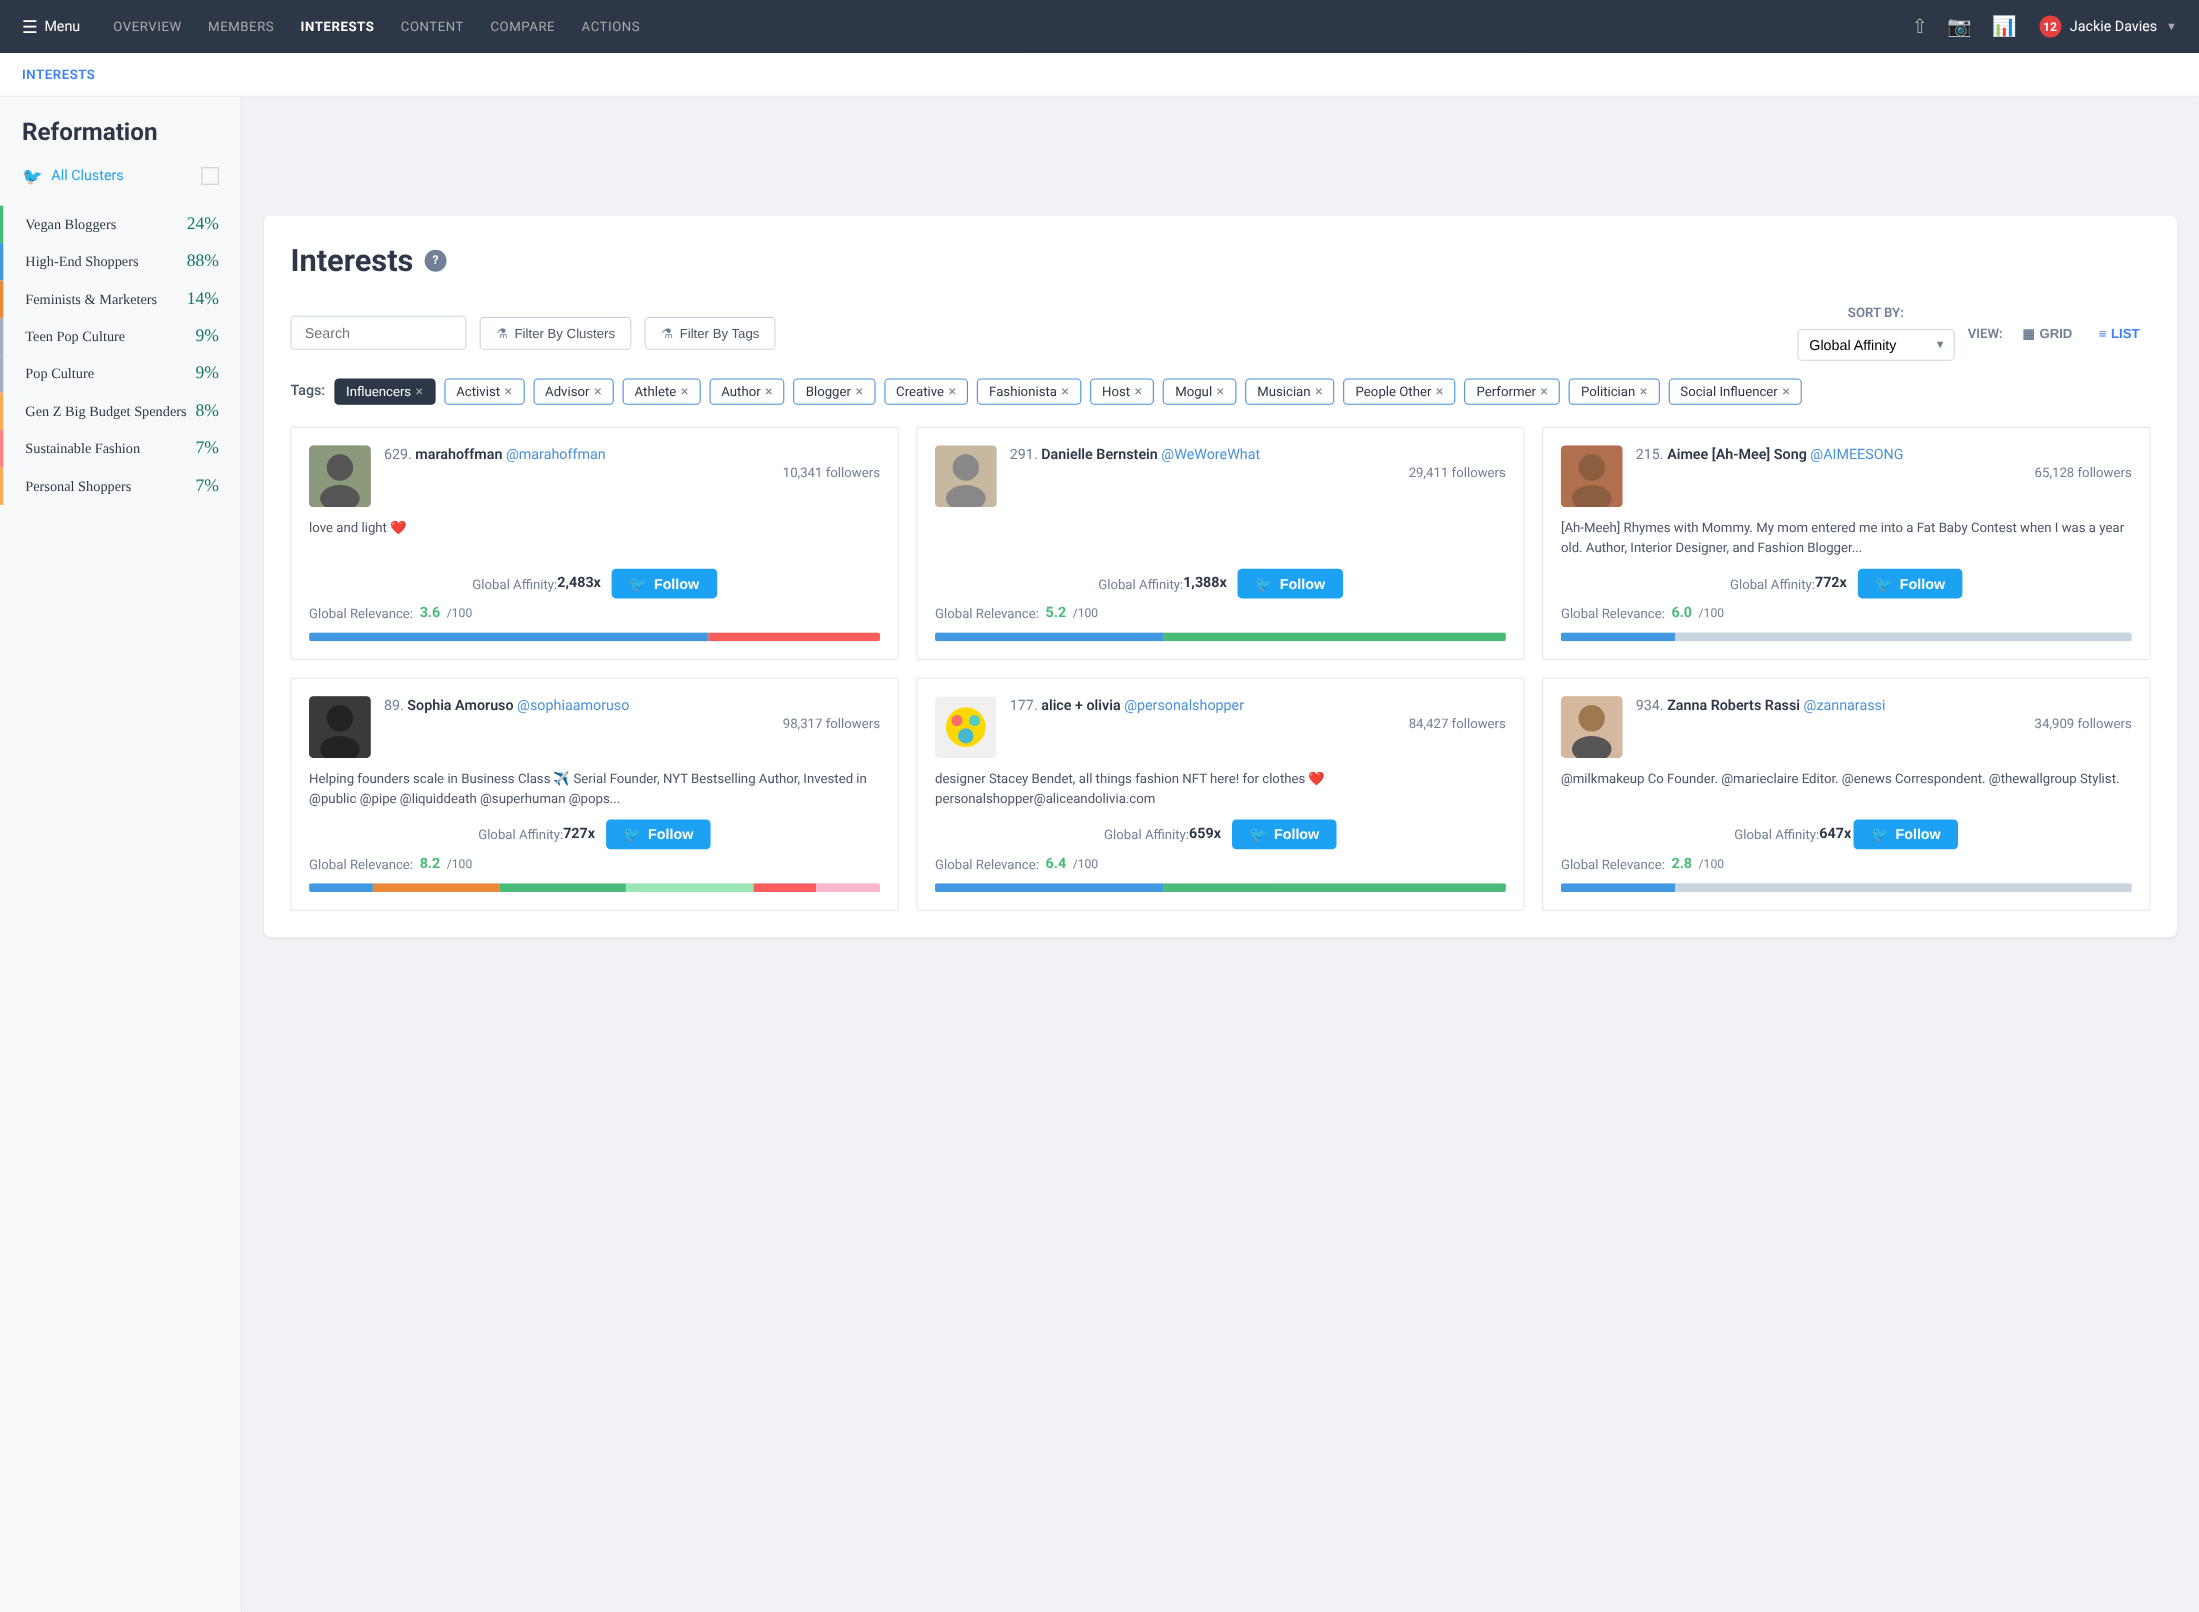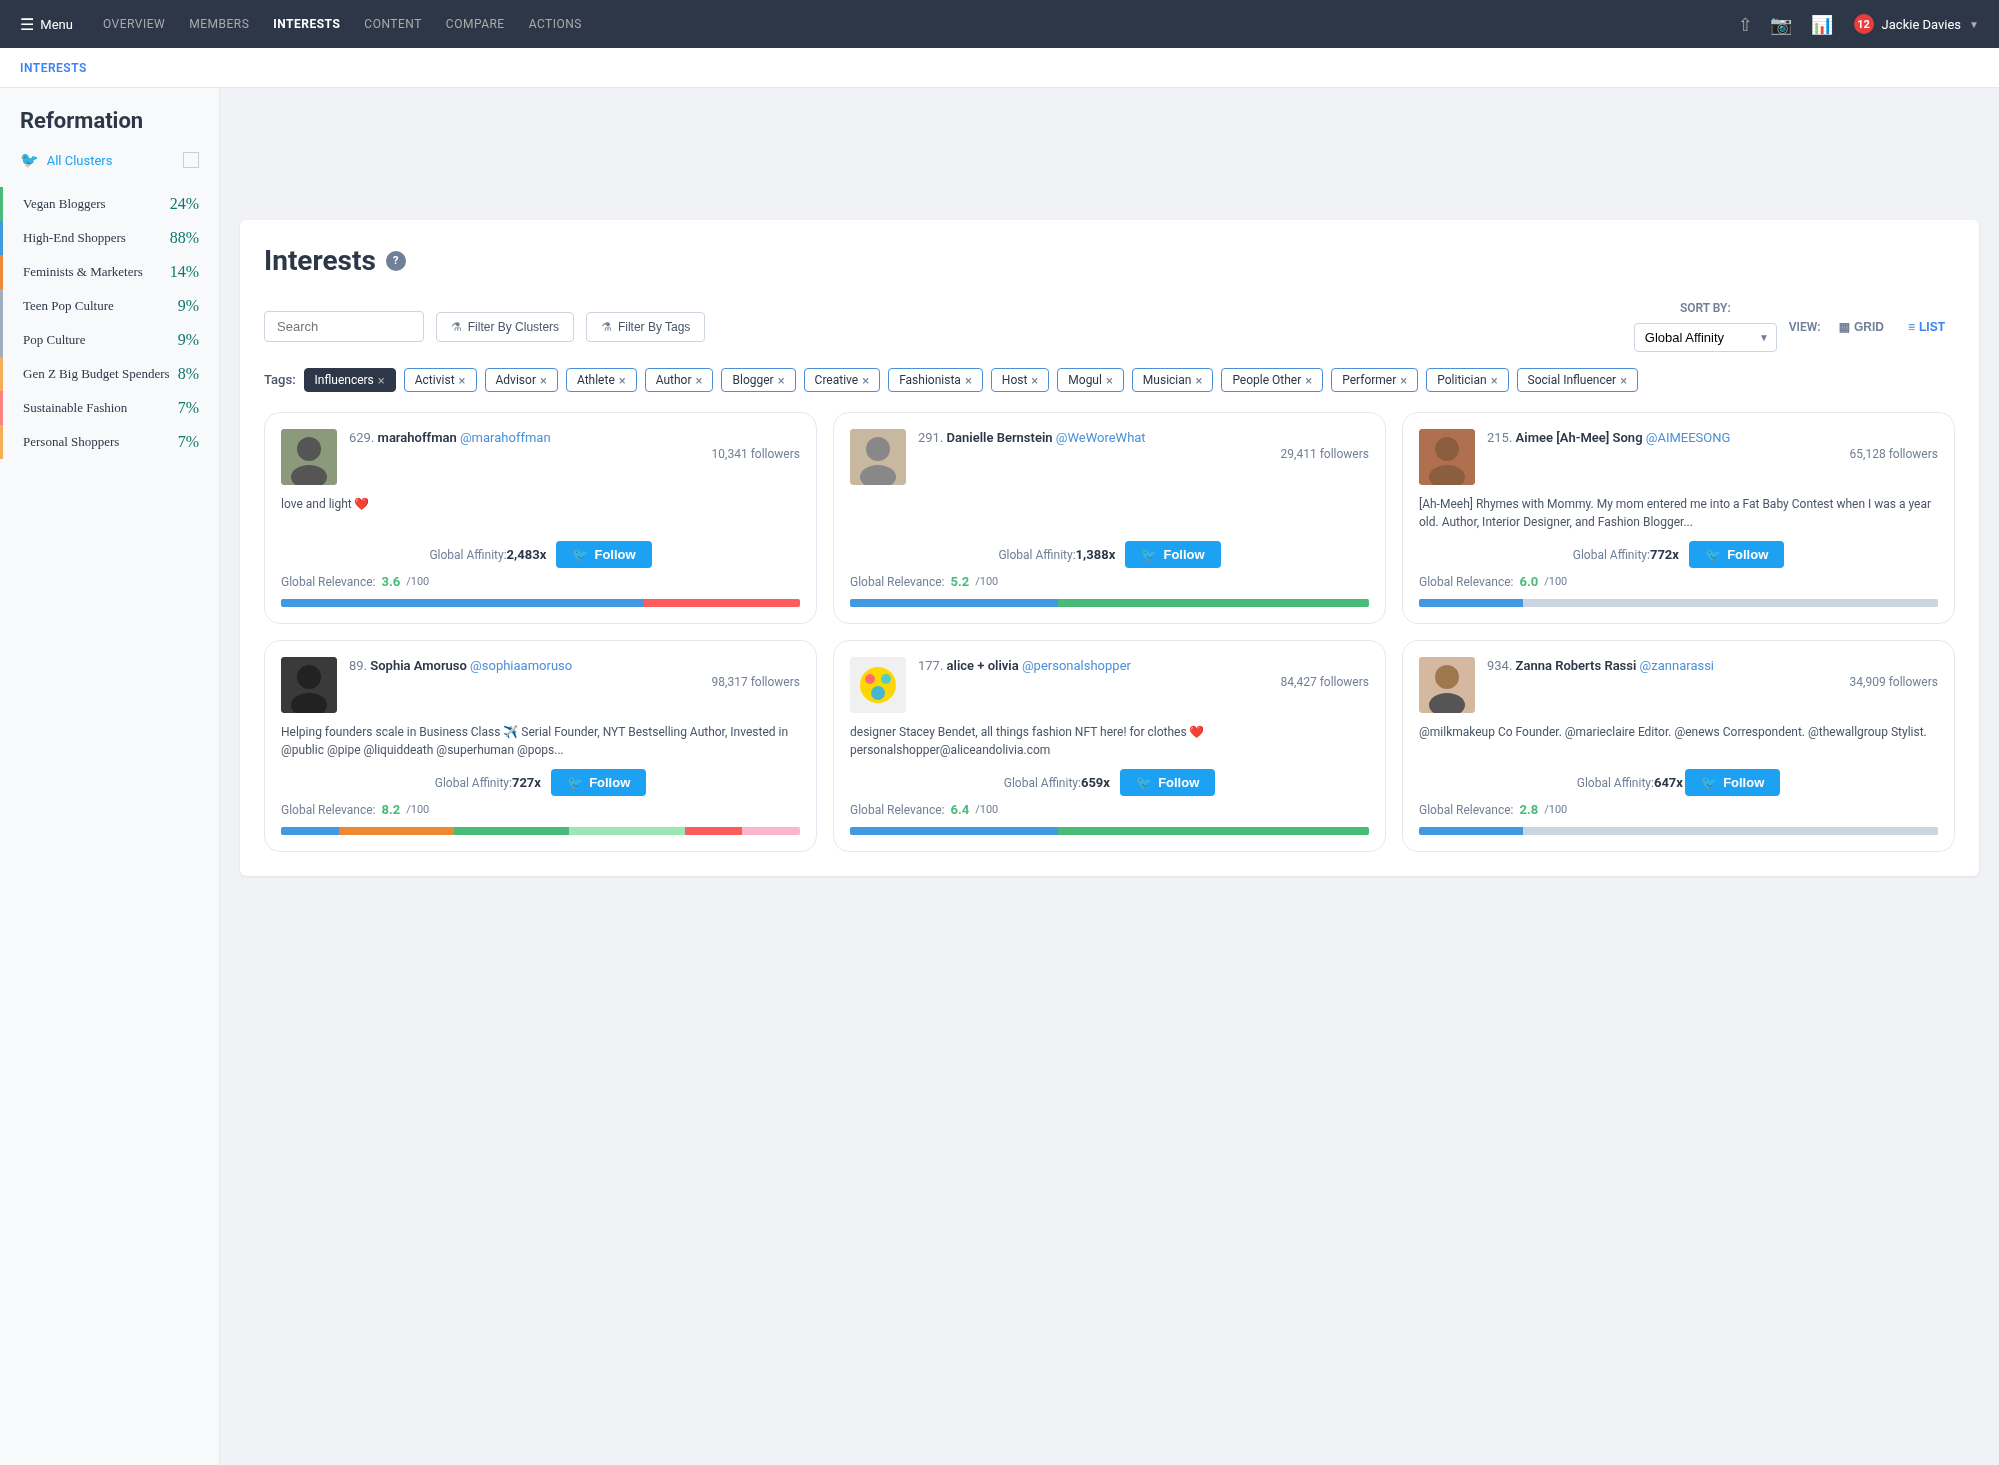--- a/index.html
+++ b/index.html
@@ -50,21 +50,21 @@
       border-bottom: 1px solid #e2e8f0;
     }
     .breadcrumb-bar .bc-item {
       font-size: 12px; color: #3b82f6; text-transform: uppercase; font-weight: 600; letter-spacing: 0.5px;
     }
 
     
     .layout {
       display: flex;
       margin-top: 0;
-      padding-top: 112px;
+      padding-top: 88px;
     }
 
     
     .sidebar {
       width: 220px;
       min-height: calc(100vh - 88px);
       background: #f8f9fa;
       padding: 20px 0;
       position: fixed;
       top: 88px;
@@ -163,21 +163,21 @@
     .tag .tag-x { cursor: pointer; color: #718096; font-size: 13px; line-height: 1; }
     .tag.highlighted .tag-x { color: #aaa; }
 
     
     .people-grid {
       display: grid;
       grid-template-columns: repeat(3, 1fr);
       gap: 16px;
     }
     .person-card {
-      border: 1px solid #e2e8f0; border-radius: 16px; padding: 16px;
+      border: 1px solid #e2e8f0; border-radius: 2px; padding: 16px;
       background: #fff; overflow: hidden;
     }
     .card-top { display: flex; align-items: flex-start; gap: 12px; margin-bottom: 10px; }
     .avatar {
       width: 56px; height: 56px; border-radius: 4px; background: #cbd5e0;
       flex-shrink: 0; overflow: hidden;
       display: flex; align-items: center; justify-content: center;
       font-size: 22px;
     }
     .card-header-info { flex: 1; }

